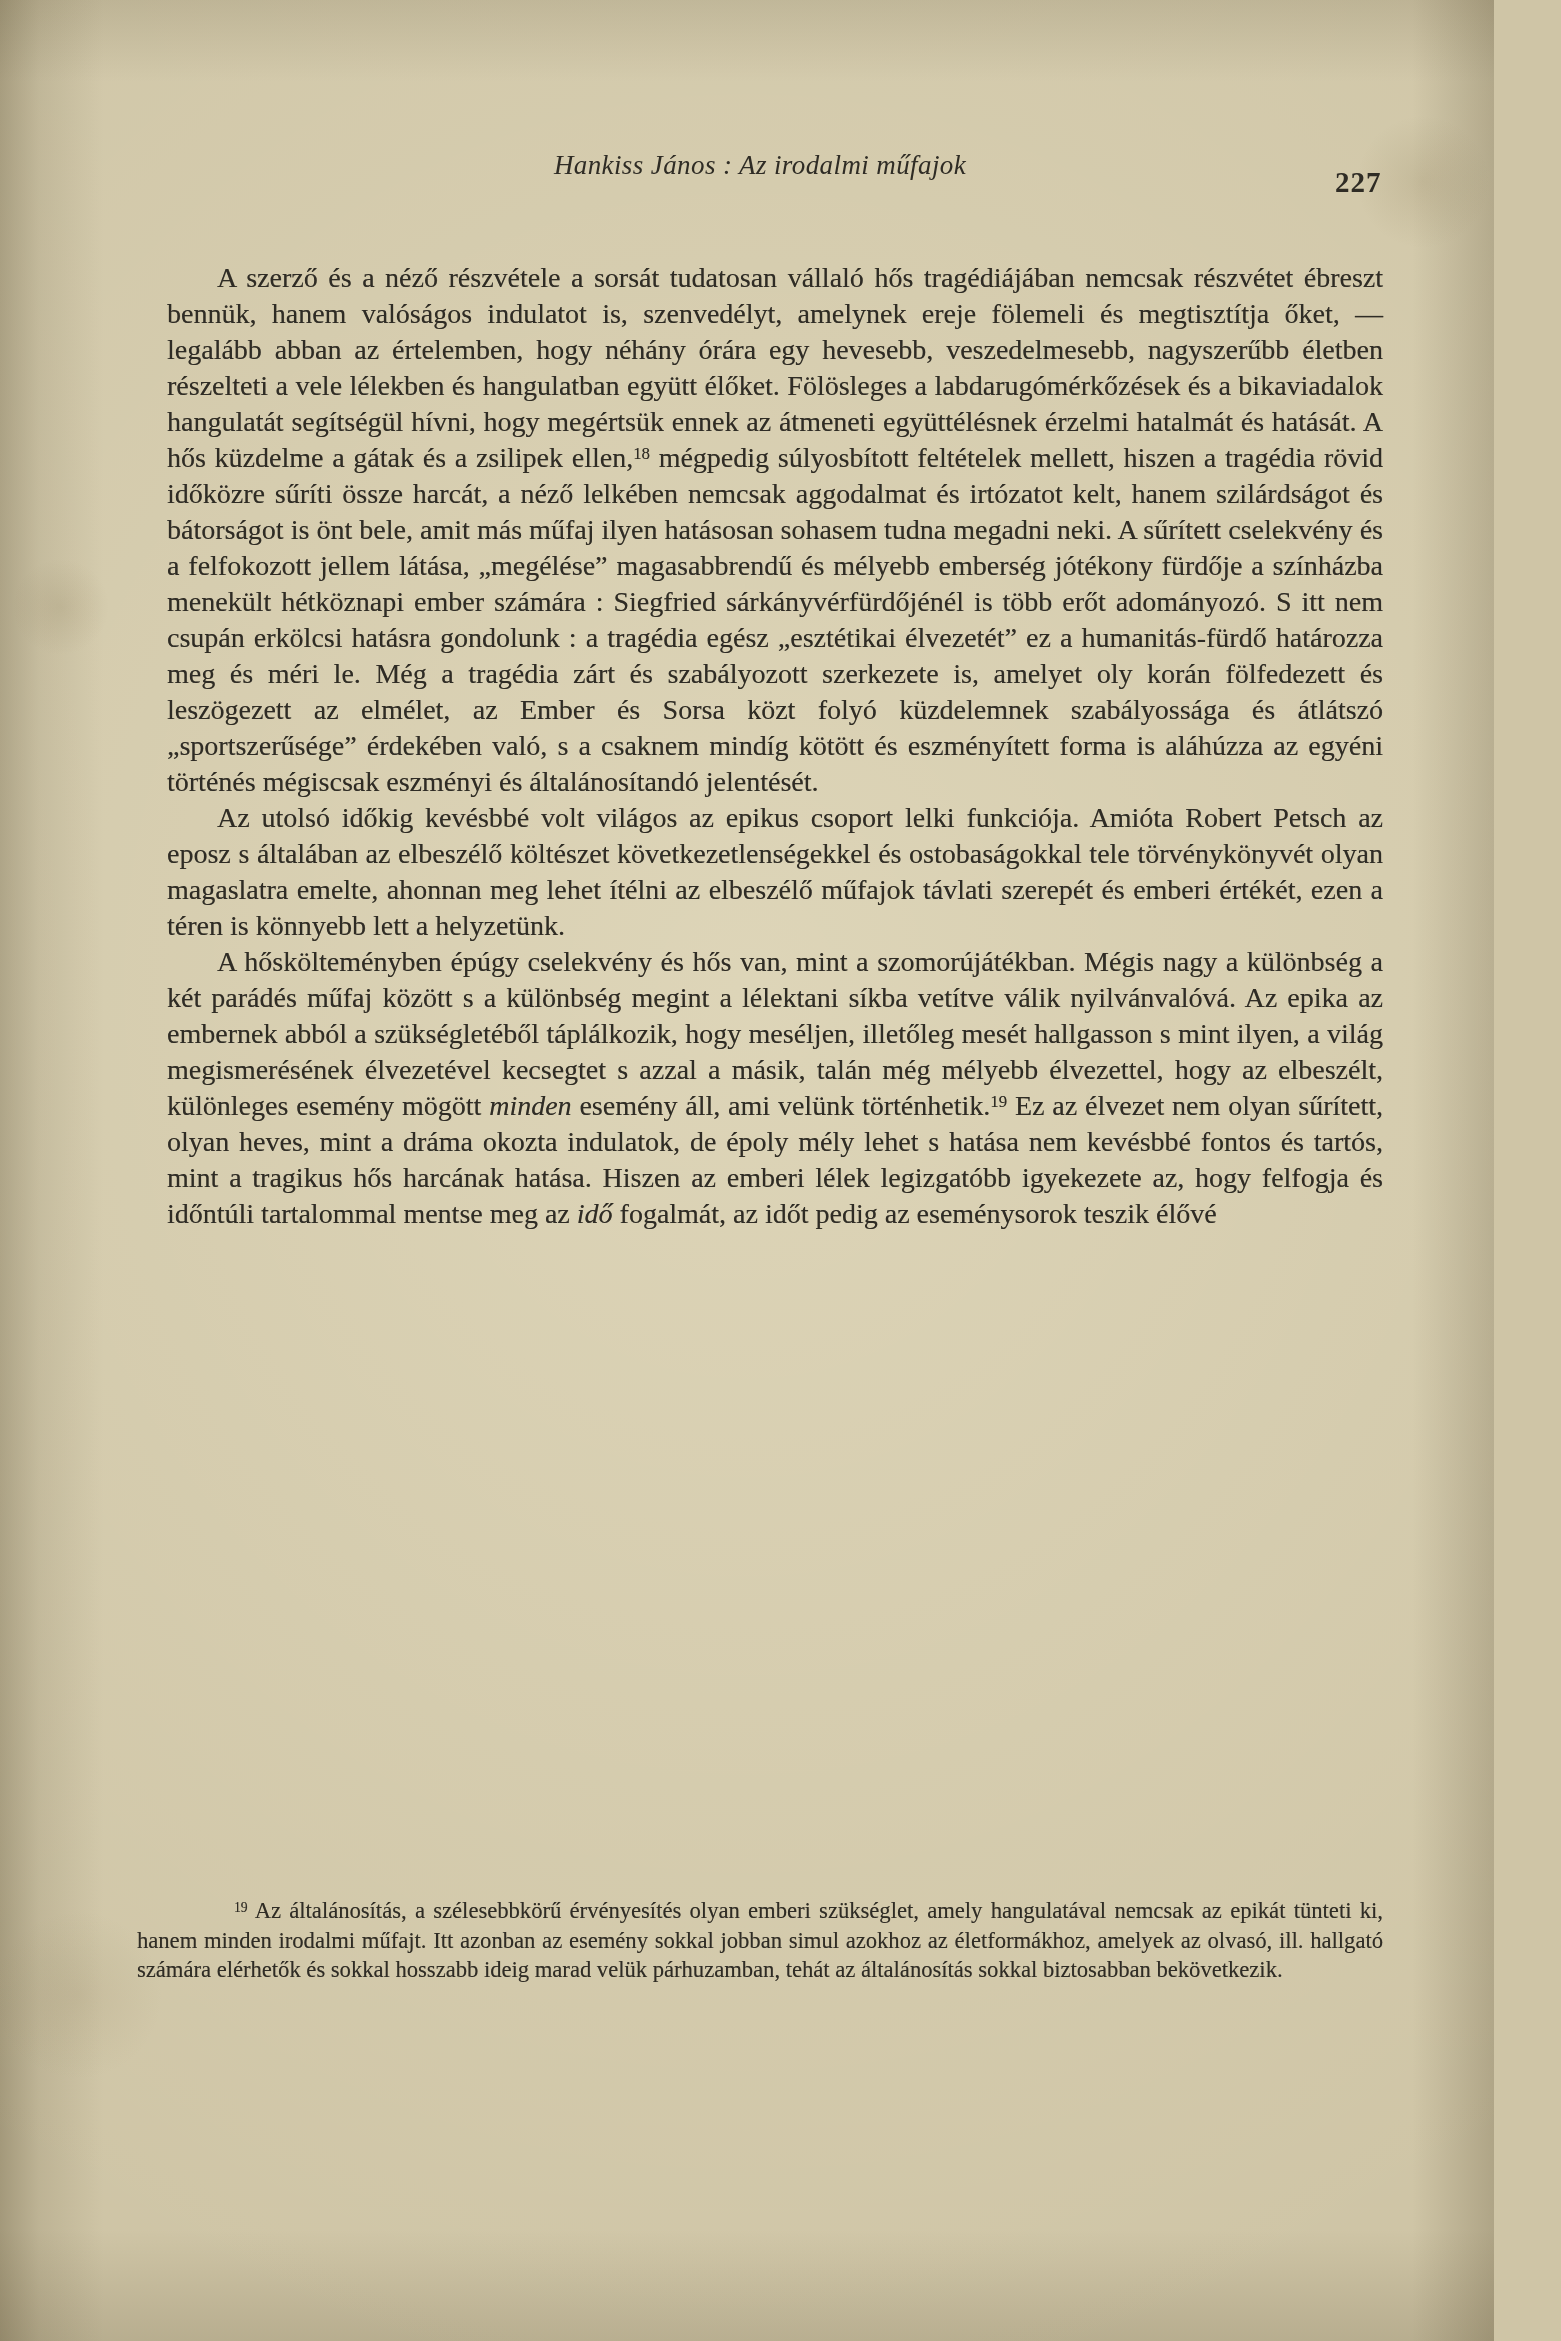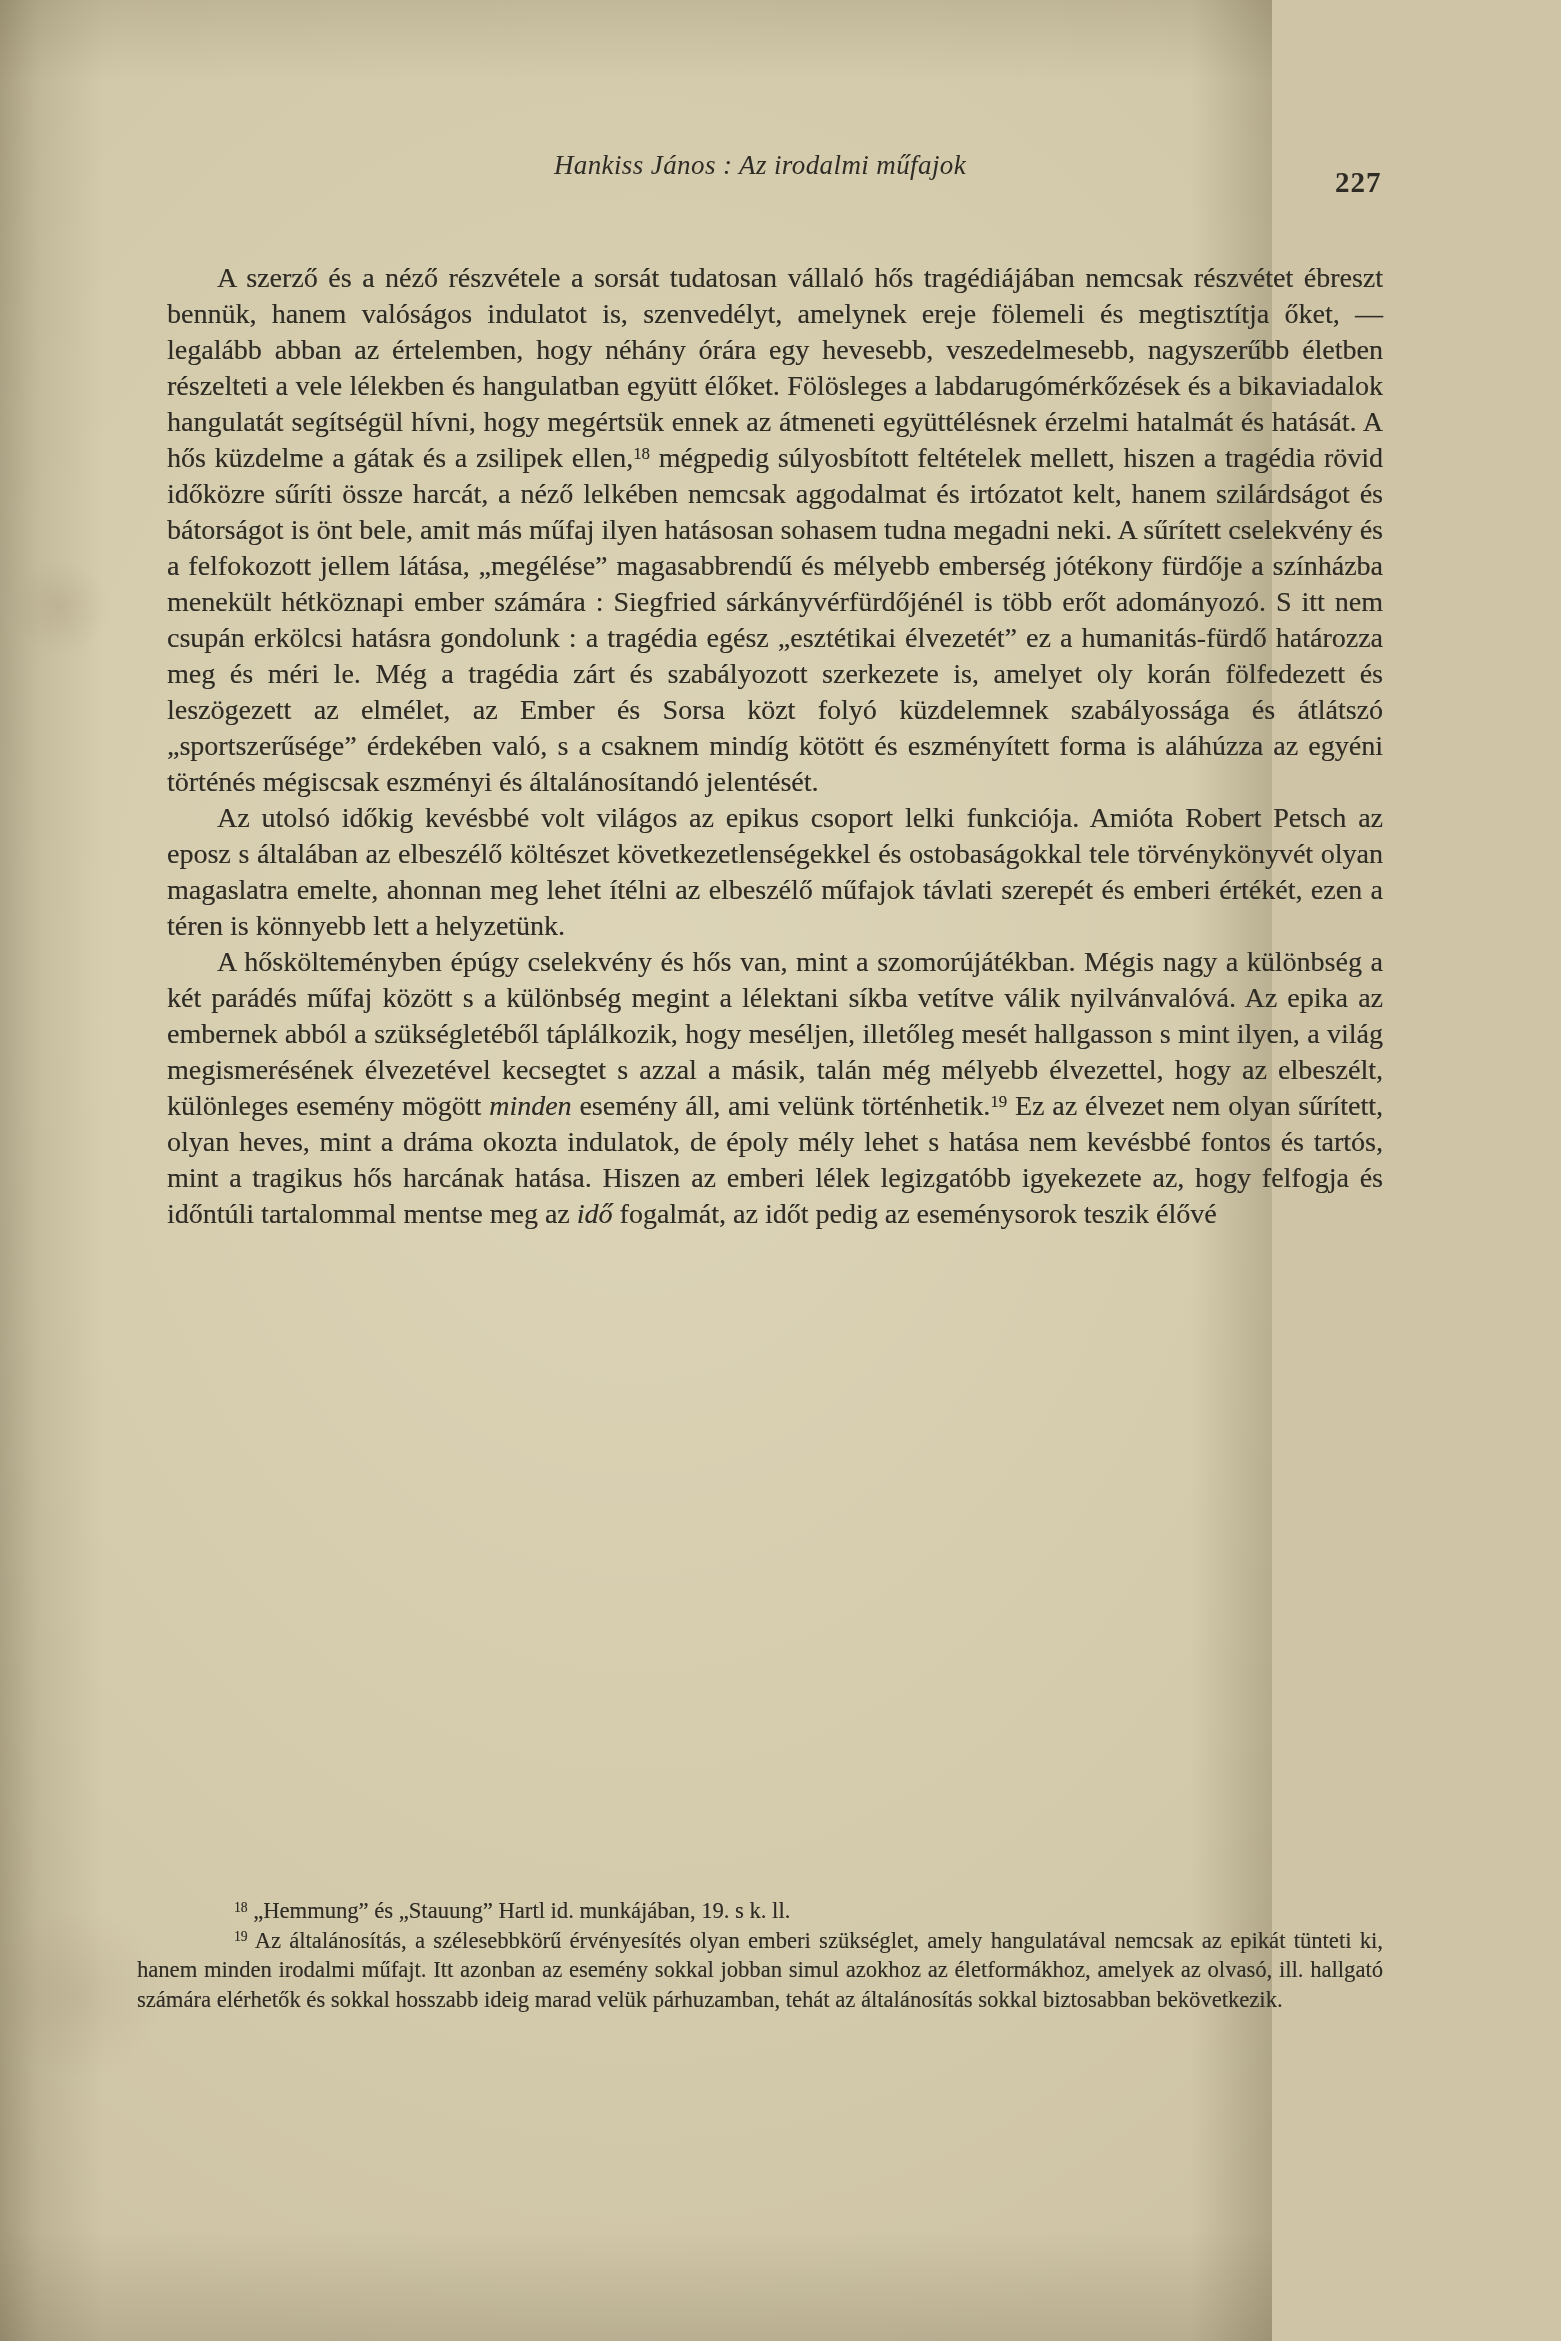--- a/index.html
+++ b/index.html
@@ -6,21 +6,21 @@
     --paper:#cfc5a6;
     --ink:#2f2c25;
   }
   html,body{margin:0;padding:0;}
   body{
     width:1561px;height:2342px;overflow:hidden;
     font-family:"Liberation Serif","DejaVu Serif",serif;
     background:var(--paper);
   }
   .page{
-    position:relative;width:1272px;height:2342px;
+    position:relative;width:1494px;height:2342px;
     color:var(--ink);
     background:
       radial-gradient(circle 95px at 1423px 182px, rgba(110,92,54,0.14), rgba(0,0,0,0) 70%),
       radial-gradient(circle 69px at 61px 607px, rgba(110,92,54,0.13), rgba(0,0,0,0) 70%),
       radial-gradient(circle 121px at 78px 1995px, rgba(110,92,54,0.10), rgba(0,0,0,0) 70%),
       radial-gradient(ellipse 120% 85% at 50% 42%, rgba(255,250,226,0.30), rgba(0,0,0,0) 72%),
       linear-gradient(90deg, rgba(62,50,22,0.30) 0px, rgba(62,50,22,0.12) 39px, rgba(0,0,0,0) 104px),
       linear-gradient(270deg, rgba(62,50,22,0.22) 0px, rgba(0,0,0,0) 82px),
       linear-gradient(180deg, rgba(62,50,22,0.14) 0px, rgba(0,0,0,0) 82px),
       linear-gradient(0deg, rgba(62,50,22,0.16) 0px, rgba(0,0,0,0) 113px),
@@ -71,19 +71,18 @@
       <span class="page-number">227</span>
     </header>
 
     <main class="body-text">
         <p class="para indent"><span>A szerző és a néző részvétele a sorsát tudatosan vállaló hős tragédiájában nemcsak részvétet ébreszt bennük, hanem valóságos indulatot is, szenvedélyt, amelynek ereje fölemeli és megtisztítja őket, — legalább abban az értelemben, hogy néhány órára egy hevesebb, veszedelmesebb, nagyszerűbb életben részelteti a vele lélekben és hangulatban együtt élőket. Fölösleges a labdarugómérkőzések és a bikaviadalok hangulatát segítségül hívni, hogy megértsük ennek az átmeneti együttélésnek érzelmi hatalmát és hatását. A hős küzdelme a gátak és a zsilipek ellen,</span><sup>18</sup><span> mégpedig súlyosbított feltételek mellett, hiszen a tragédia rövid időközre sűríti össze harcát, a néző lelkében nemcsak aggodalmat és irtózatot kelt, hanem szilárdságot és bátorságot is önt bele, amit más műfaj ilyen hatásosan sohasem tudna megadni neki. A sűrített cselekvény és a felfokozott jellem látása, „megélése” magasabbrendű és mélyebb emberség jótékony fürdője a színházba menekült hétköznapi ember számára : Siegfried sárkányvérfürdőjénél is több erőt adományozó. S itt nem csupán erkölcsi hatásra gondolunk : a tragédia egész „esztétikai élvezetét” ez a humanitás-fürdő határozza meg és méri le. Még a tragédia zárt és szabályozott szerkezete is, amelyet oly korán fölfedezett és leszögezett az elmélet, az Ember és Sorsa közt folyó küzdelemnek szabályossága és átlátszó „sportszerűsége” érdekében való, s a csaknem mindíg kötött és eszményített forma is aláhúzza az egyéni történés mégiscsak eszményi és általánosítandó jelentését.</span></p>
         <p class="para indent"><span>Az utolsó időkig kevésbbé volt világos az epikus csoport lelki funkciója. Amióta Robert Petsch az eposz s általában az elbeszélő költészet következetlenségekkel és ostobaságokkal tele törvénykönyvét olyan magaslatra emelte, ahonnan meg lehet ítélni az elbeszélő műfajok távlati szerepét és emberi értékét, ezen a téren is könnyebb lett a helyzetünk.</span></p>
         <p class="para indent"><span>A hőskölteményben épúgy cselekvény és hős van, mint a szomorújátékban. Mégis nagy a különbség a két parádés műfaj között s a különbség megint a lélektani síkba vetítve válik nyilvánvalóvá. Az epika az embernek abból a szükségletéből táplálkozik, hogy meséljen, illetőleg mesét hallgasson s mint ilyen, a világ megismerésének élvezetével kecsegtet s azzal a másik, talán még mélyebb élvezettel, hogy az elbeszélt, különleges esemény mögött </span><em>minden</em><span> esemény áll, ami velünk történhetik.</span><sup>19</sup><span> Ez az élvezet nem olyan sűrített, olyan heves, mint a dráma okozta indulatok, de époly mély lehet s hatása nem kevésbbé fontos és tartós, mint a tragikus hős harcának hatása. Hiszen az emberi lélek legizgatóbb igyekezete az, hogy felfogja és időntúli tartalommal mentse meg az </span><em>idő</em><span> fogalmát, az időt pedig az eseménysorok teszik élővé</span></p>
       </main>
 
     <footer class="footnotes">
-        <p><sup>18</sup> <span>„Hemmung” és „Stauung” Hartl id. munkájában, 19. s k. ll.</span></p>
         <p><sup>19</sup> <span>Az általánosítás, a szélesebbkörű érvényesítés olyan emberi szükséglet, amely hangulatával nemcsak az epikát tünteti ki, hanem minden irodalmi műfajt. Itt azonban az esemény sokkal jobban simul azokhoz az életformákhoz, amelyek az olvasó, ill. hallgató számára elérhetők és sokkal hosszabb ideig marad velük párhuzamban, tehát az általánosítás sokkal biztosabban bekövetkezik.</span></p>
       </footer>
 
   </div>
 </div>
 
 
 </body></html>

